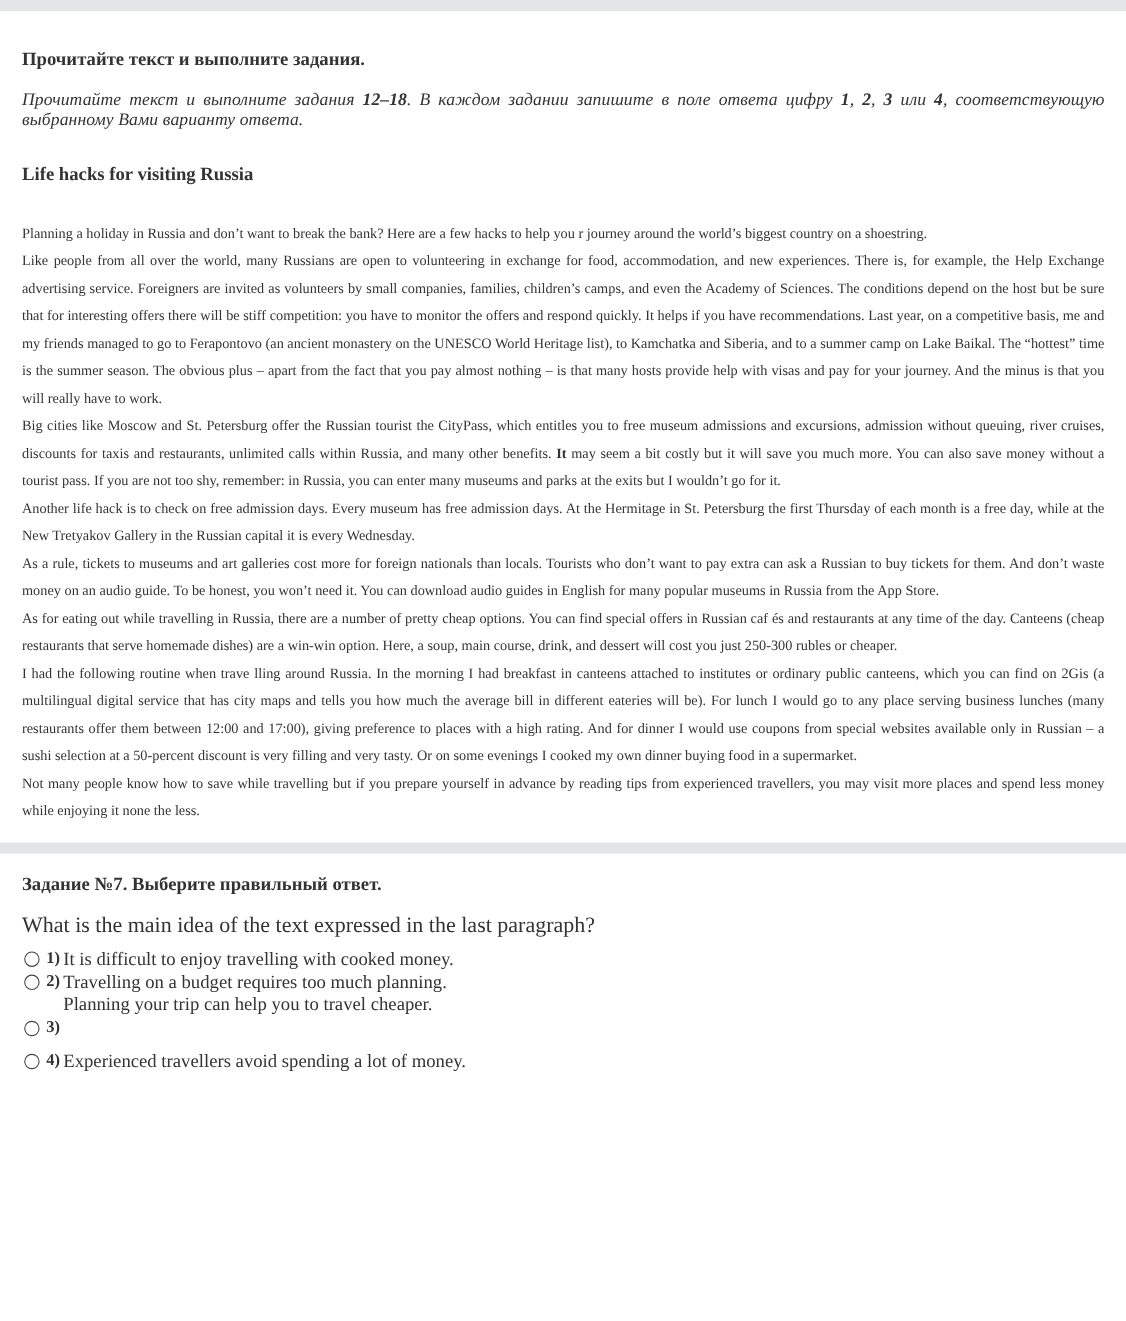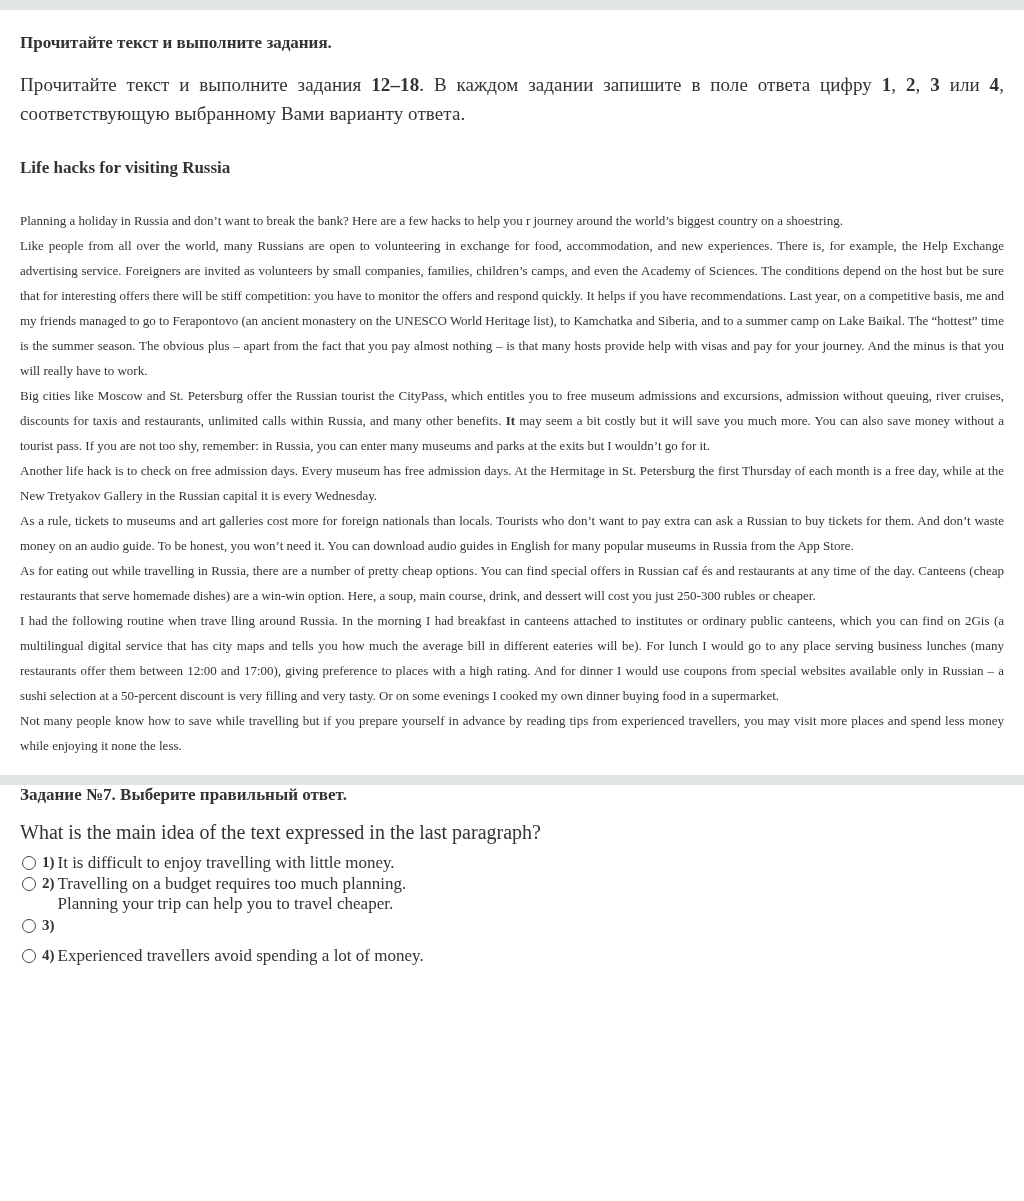--- a/index.html
+++ b/index.html
@@ -1,28 +1,28 @@
 <!DOCTYPE html>
 <html><head>
 <meta charset="utf-8">
 <style>
   html, body { margin: 0; padding: 0; background: #ffffff; }
   body { width: 1024px; height: 1201px; position: relative; overflow: hidden;
          font-family: "Liberation Serif", "DejaVu Serif", serif; color: #333333; }
   .band { height: 10px; background: #e1e5e6; width: 100%; }
   .section { padding: 0 20px; }
-  .task-title { font-weight: bold; font-size: 17px; margin: 0; padding-top: 23px; line-height: 20px; }
-  .instruction { font-size: 19px; line-height: 29px; margin: 17px 0 0 0;
+  .task-title { font-weight: bold; font-size: 17px; margin: 0; padding-top: 34px; line-height: 20px; }
+  .instruction { font-style: italic; font-size: 16px; line-height: 19px; margin: 17px 0 0 0;
                  text-align: justify; text-align-last: left; letter-spacing: 0.1px; }
   .instruction b { font-weight: bold; }
   .article-title { font-weight: bold; font-size: 17px; line-height: 20px; margin: 30px 0 0 0; font-family: Liberation Serif, serif; }
   .article { margin: 30px 0 0 0; }
   .article p { margin: 0; font-size: 13px; line-height: 25px; text-align: justify; }
   .band2 { margin-top: 17px; }
-  .q-title { font-weight: bold; font-size: 17px; line-height: 20px; margin: 0; }
+  .q-title { font-weight: bold; font-size: 17px; line-height: 20px; margin: 0; padding-top: 18px; }
   .q-text { font-size: 20px; line-height: 20px; margin: 17px 0 0 0; }
   .options { margin-top: 10px; }
   .option { display: flex; align-items: center; font-size: 17px; line-height: 21px; cursor: pointer; }
   .option .radio { width: 14px; height: 14px; border: 1px solid #444; border-radius: 50%;
                    box-sizing: border-box; margin: 0 6px 0 2px; flex: none; background: #fff; }
   .option .num { font-weight: bold; font-size: 15px; margin-right: 3px; }
   .option.tall { height: 42px; align-items: flex-end; }
   .option.tall .num { align-self: flex-end; margin-bottom: 0px; }
   .option.tall .otext { align-self: flex-start; margin-top: -1px; text-align: right; }
   .option.tall .radio { align-self: flex-end; margin-bottom: 3px; }
@@ -52,21 +52,21 @@
 
 <div class="band band2"></div>
 
 <div class="section">
   <h2 class="q-title">Задание №7. Выберите правильный ответ.</h2>
   <p class="q-text">What is the main idea of the text expressed in the last paragraph?</p>
   <div class="options">
     <label class="option">
       <span class="radio"></span>
       <span class="num">1)</span>
-      <span class="otext">It is difficult to enjoy travelling with little money.</span>
+      <span class="otext">It is difficult to enjoy travelling with cooked money.</span>
     </label>
     <label class="option">
       <span class="radio"></span>
       <span class="num">2)</span>
       <span class="otext">Travelling on a budget requires too much planning.</span>
     </label>
     <label class="option tall">
       <span class="radio"></span>
       <span class="num">3)</span>
       <span class="otext">Planning your trip can help you  to travel cheaper.</span>

